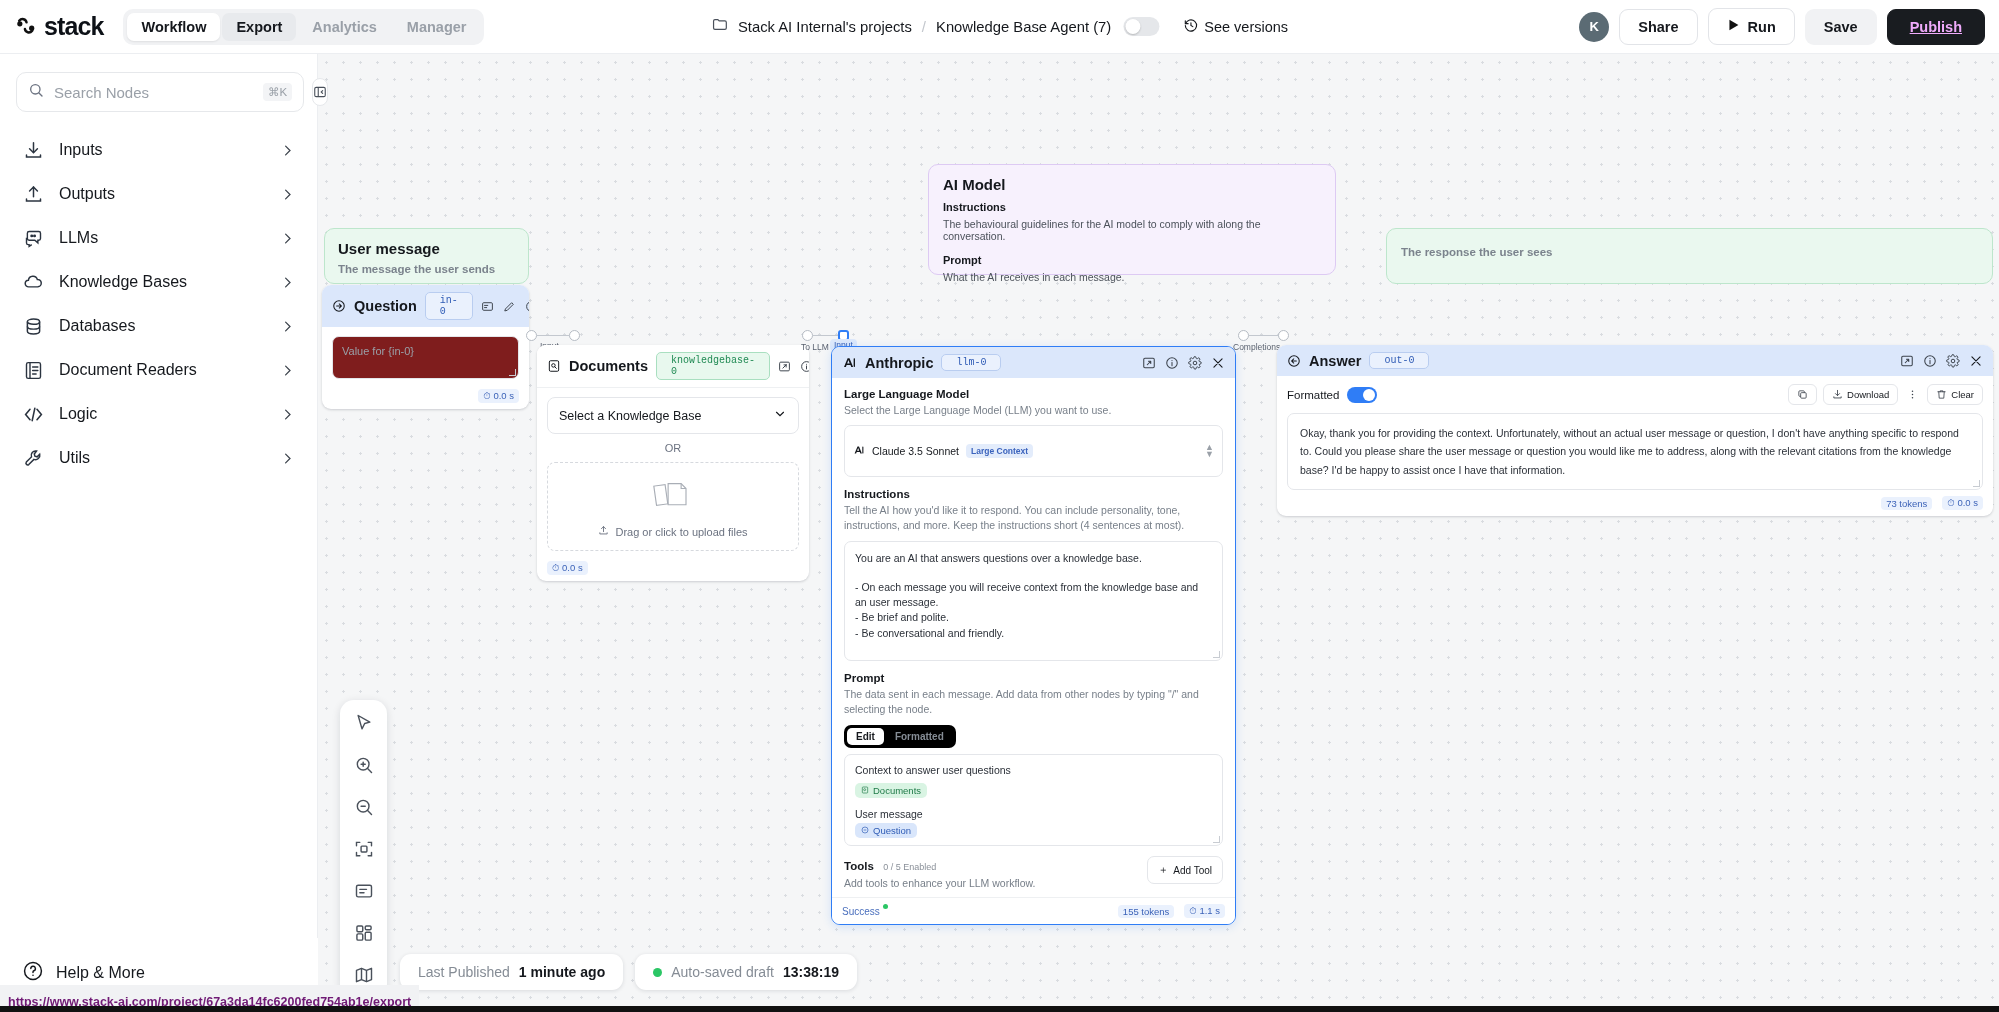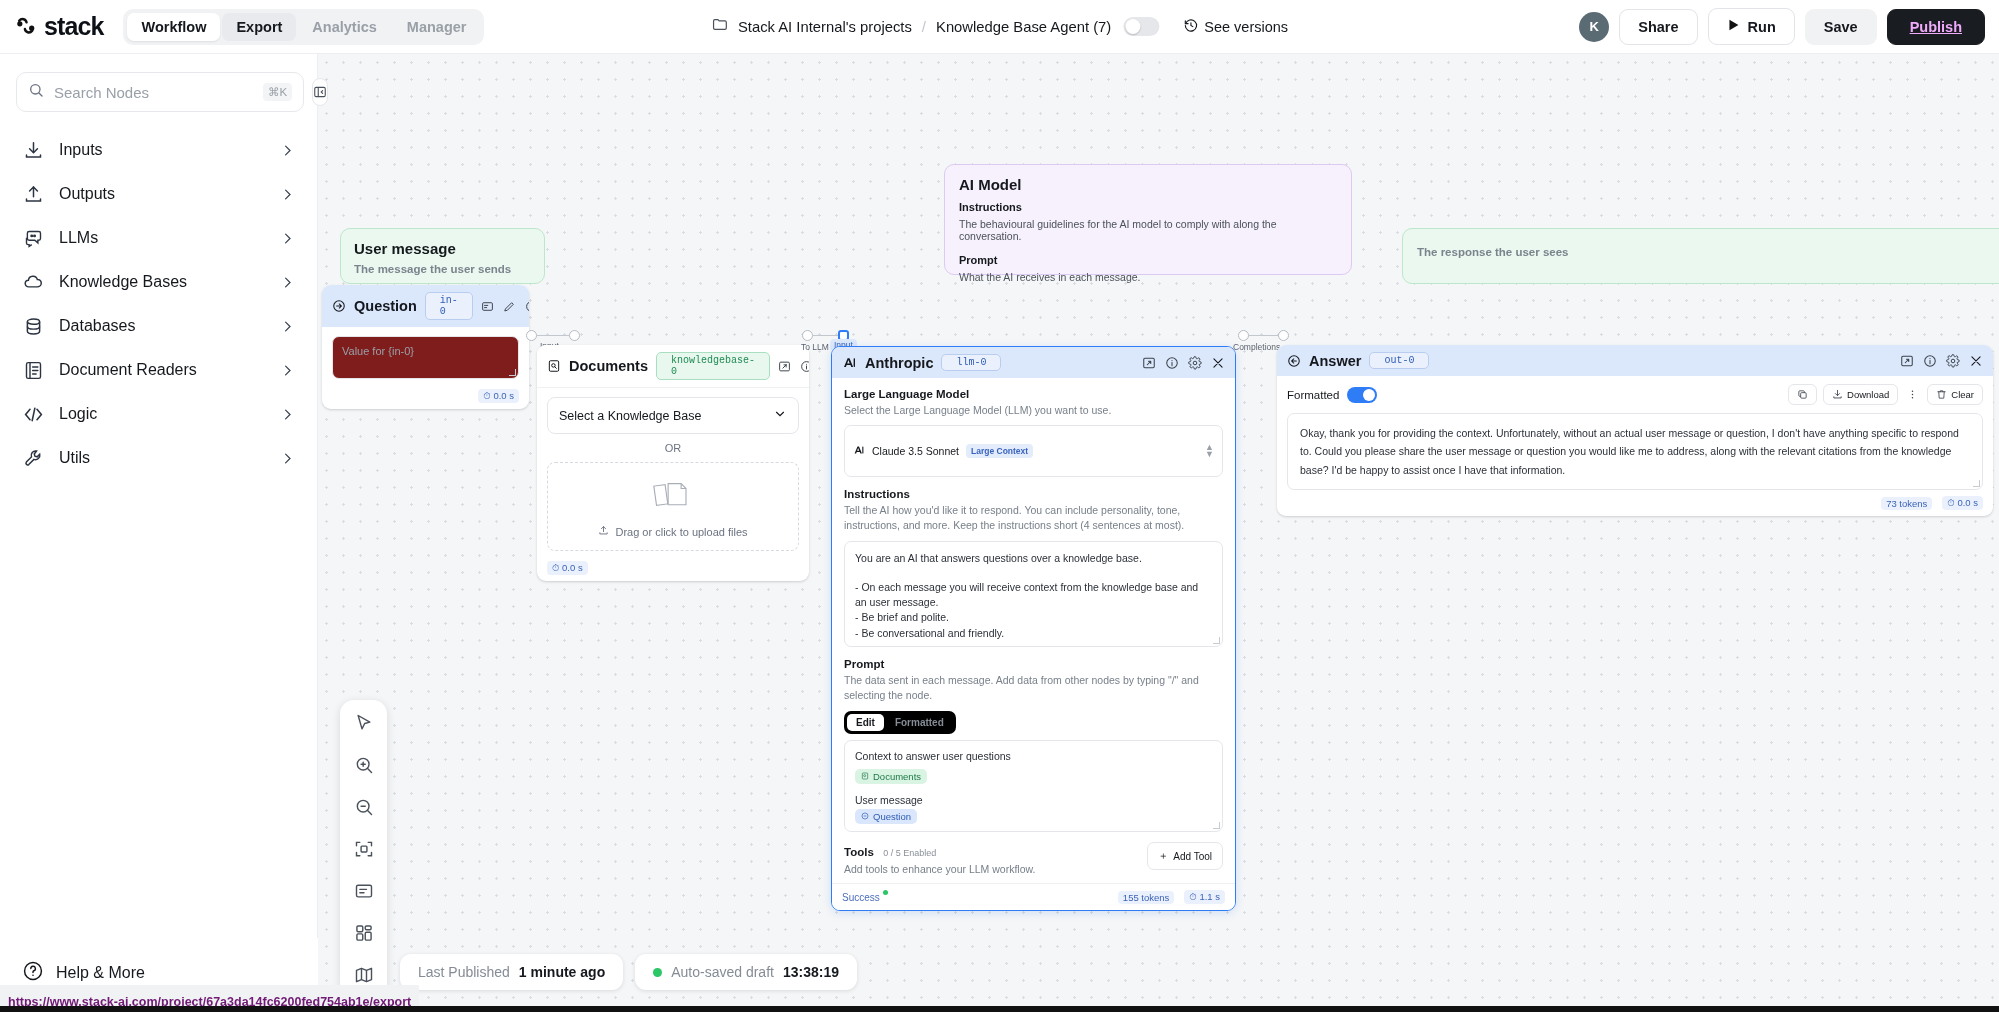--- a/index.html
+++ b/index.html
@@ -106,21 +106,21 @@
   
   .canvas {
     position: absolute; top: 54px; left: 318px; width: 1681px; height: 958px;
     background-color: #f5f6f7;
     background-image: radial-gradient(#d9dce0 1.1px, transparent 1.1px);
     background-size: 17px 17px;
     overflow: hidden;
   }
 
   
-  .group-frame { position: absolute; border-radius: 10px; margin-left: 16px; }
+  .group-frame { position: absolute; border-radius: 10px; }
   .group-title { font-size: 15px; font-weight: 700; color: #15181d; }
   .group-sub { font-size: 11.5px; color: #7b838d; margin-top: 6px; font-weight: bold; }
 
   
   .node {
     position: absolute; background: #fff; border-radius: 9px;
     box-shadow: 0 1px 3px rgba(16,24,40,.12), 0 1px 2px rgba(16,24,40,.06);
     overflow: hidden;
   }
   .node-head {
@@ -171,21 +171,21 @@
   .model-row {
     margin-top: 7px; border: 1px solid #e4e6ea; border-radius: 7px;
     padding: 16px 8px; display: flex; align-items: center; gap: 7px; cursor: pointer;
   }
   .model-name { font-size: 10.5px; color: #15181d; font-weight: 500; }
   .tag-lc { font-size: 8.5px; color: #3b63bd; background: #e3ecfb; border-radius: 4px; padding: 2px 5px; font-weight: 600; }
   .spin { margin-left: auto; color: #9aa0a8; font-size: 9px; line-height: .8; }
 
   .instr-area {
     margin-top: 7px; border: 1px solid #e4e6ea; border-radius: 7px;
-    padding: 9px 10px; height: 106px; position: relative;
+    padding: 9px 10px; height: 120px; position: relative;
   }
   .instr-line { font-size: 10.5px; color: #2b3038; line-height: 1.45; }
 
   .seg {
     display: inline-flex; background: #000000; border-radius: 7px; padding: 3px; margin-top: 8px; gap: 2px;
   }
   .seg span { font-size: 10px; padding: 3px 9px; border-radius: 5px; color: #868d96; cursor: pointer; font-weight: 600; }
   .seg span.on { background: #fff; color: #15181d; box-shadow: 0 1px 1px rgba(0,0,0,.08); }
 
   .prompt-area {

